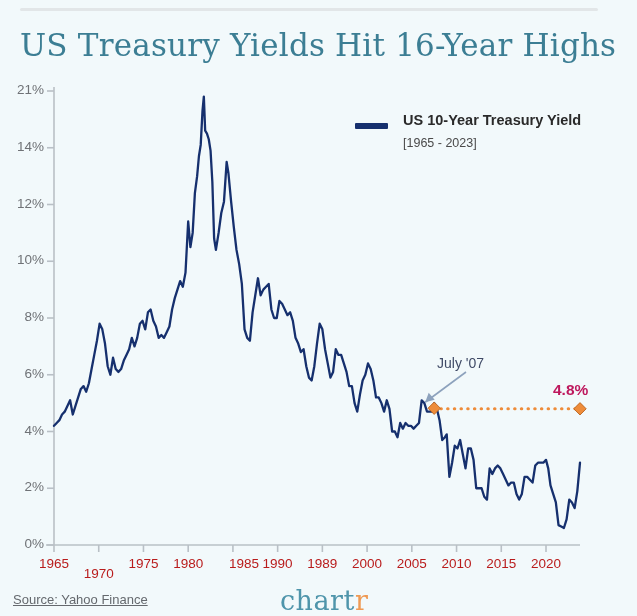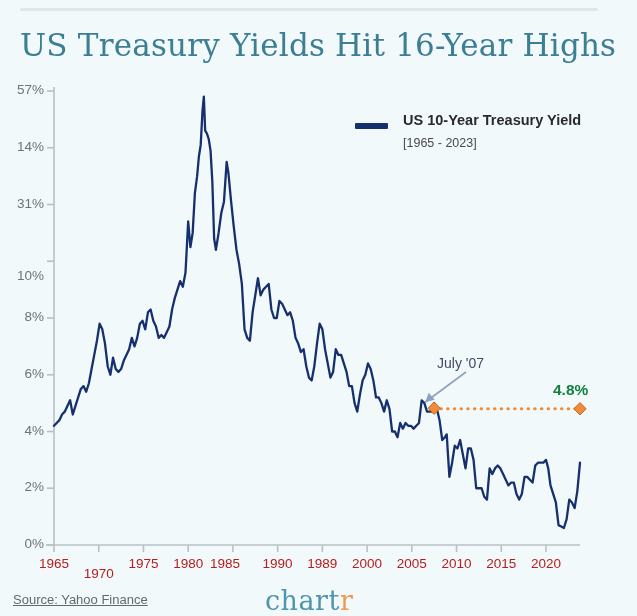--- a/index.html
+++ b/index.html
@@ -50,33 +50,33 @@
     position: absolute; text-align: center; width: 52px;
     font-size: 13.5px; color: #b91c1c; font-family: "Liberation Sans", sans-serif;
   }
 
   .ann-july {
     position: absolute; left: 437px; top: 355px;
     font-size: 14px; color: #3f4a66; white-space: nowrap;
   }
   .ann-value {
     position: absolute; left: 553px; top: 381px;
-    font-size: 15.5px; font-weight: 700; color: #15803d; white-space: nowrap;
+    font-size: 15.5px; font-weight: 700; color: #be185d; white-space: nowrap;
   }
 
   .source {
     position: absolute; left: 13px; top: 592px;
     font-size: 13px; color: #65696e; white-space: nowrap; text-decoration: underline;
   }
   .logo {
     position: absolute; left: 265px; top: 585px;
     font-family: "DejaVu Serif", "Liberation Serif", serif;
     font-size: 27px; letter-spacing: 0.5px;
   }
-  .logo .c1 { color: #4f95ab; }
+  .logo .c1 { color: #4f95ab; margin-left: 15px; }
   .logo .c2 { color: #ef9a54; }
 </style>
 </head>
 <body>
 
 <div id="page">
 
   <div class="top-divider"></div>
 
   <div class="chart-title">US Treasury Yields Hit 16-Year Highs</div>
@@ -124,31 +124,31 @@
           <line x1="466" y1="372" x2="425.18707482993227" y2="402.23249999999996" stroke="#8da2bd" stroke-width="1.6"></line>
           <polygon points="425.18707482993227,402.23249999999996 434.68707482993227,399.73249999999996 428.68707482993227,392.73249999999996" fill="#8da2bd"></polygon>
         </g>
     </svg>
     <div id="ytick-layer">
         <div class="ytick-label" style="left: 0px; top: 536px;">0%</div>
         <div class="ytick-label" style="left: 0px; top: 479.25px;">2%</div>
         <div class="ytick-label" style="left: 0px; top: 422.5px;">4%</div>
         <div class="ytick-label" style="left: 0px; top: 365.75px;">6%</div>
         <div class="ytick-label" style="left: 0px; top: 309px;">8%</div>
-        <div class="ytick-label" style="left: 0px; top: 252.25px; margin-top: 16px;">10%</div>
-        <div class="ytick-label" style="left: 0px; top: 195.5px;">31%</div>
+        <div class="ytick-label" style="left: 0px; top: 252.25px;">10%</div>
+        <div class="ytick-label" style="left: 0px; top: 195.5px;">12%</div>
         <div class="ytick-label" style="left: 0px; top: 138.75px;">14%</div>
-        <div class="ytick-label" style="left: 0px; top: 82px;">57%</div>
+        <div class="ytick-label" style="left: 0px; top: 82px;">21%</div>
       </div>
     <div id="xtick-layer">
         <div class="xtick-label" style="left: 28px; top: 556px;">1965</div>
         <div class="xtick-label" style="left: 72.7279px; top: 556px; margin-top: 10px;">1970</div>
         <div class="xtick-label" style="left: 117.456px; top: 556px;">1975</div>
         <div class="xtick-label" style="left: 162.184px; top: 556px;">1980</div>
-        <div class="xtick-label" style="left: 199px; top: 556px;">1985</div>
+        <div class="xtick-label" style="left: 218px; top: 556px;">1985</div>
         <div class="xtick-label" style="left: 251.639px; top: 556px;">1990</div>
         <div class="xtick-label" style="left: 296.367px; top: 556px;">1989</div>
         <div class="xtick-label" style="left: 341.095px; top: 556px;">2000</div>
         <div class="xtick-label" style="left: 385.823px; top: 556px;">2005</div>
         <div class="xtick-label" style="left: 430.551px; top: 556px;">2010</div>
         <div class="xtick-label" style="left: 475.279px; top: 556px;">2015</div>
         <div class="xtick-label" style="left: 520.007px; top: 556px;">2020</div>
       </div>
   </div>
 

